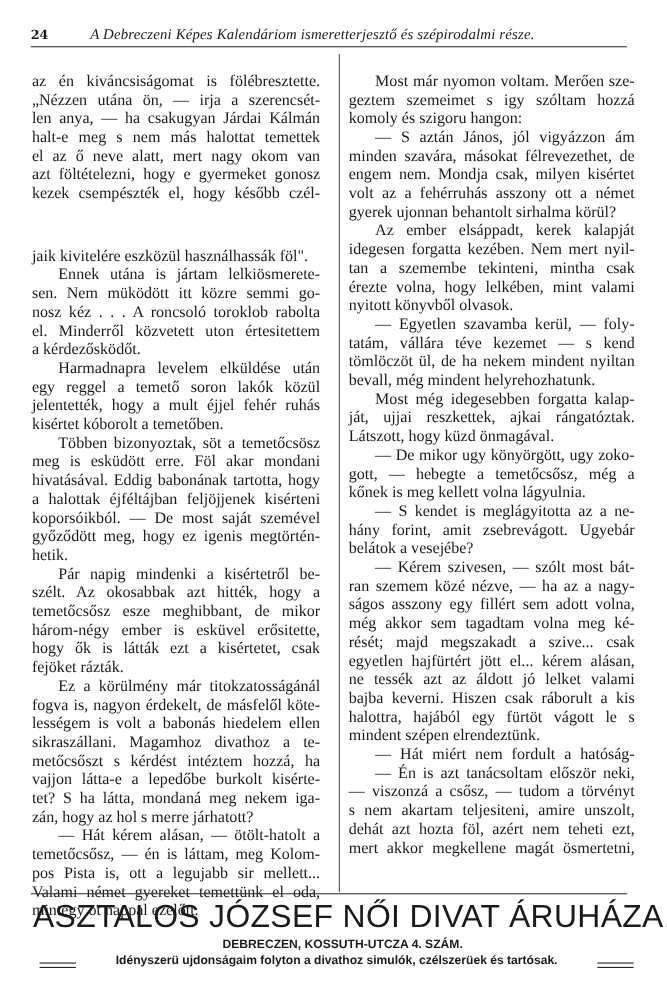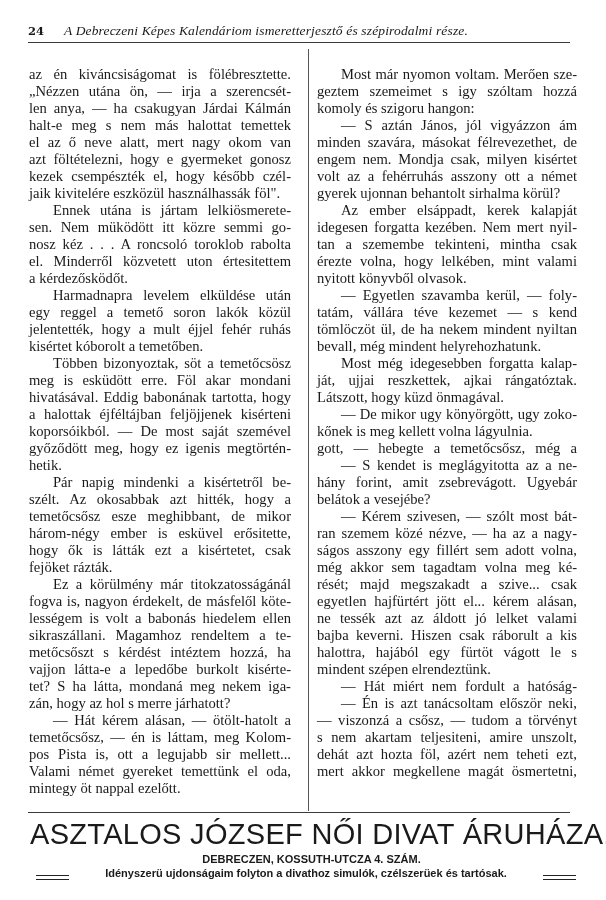--- a/index.html
+++ b/index.html
@@ -26,21 +26,21 @@
     }
     .page-number {
       position: absolute;
       left: 0;
       top: 0;
       font-weight: bold;
       font-family: "DejaVu Serif", serif;
     }
     .running-title {
       position: absolute;
-      left: 36px;
+      left: 54px;
       top: 0;
       font-style: italic;
       font-family: "Liberation Serif", serif;
       font-size: 13.5px;
       letter-spacing: 0.15px;
       white-space: nowrap;
     }
     .header-rule {
       position: absolute;
       left: 28px;
@@ -148,21 +148,21 @@
 <div class="header-rule"></div>
 
 <div class="column column-left" id="col-left">
     <span class="line" style="white-space: nowrap; word-spacing: 7.85547px;">az én kiváncsiságomat is fölébresztette.</span>
     <span class="line" style="white-space: nowrap; word-spacing: 5.78385px;">„Nézzen utána ön, — irja a szerencsét-</span>
     <span class="line" style="white-space: nowrap; word-spacing: 3.34375px;">len anya, — ha csakugyan Járdai Kálmán</span>
     <span class="line" style="white-space: nowrap; word-spacing: 5.57292px;">halt-e meg s nem más halottat temettek</span>
     <span class="line" style="white-space: nowrap; word-spacing: 4.53516px;">el az ő neve alatt, mert nagy okom van</span>
     <span class="line" style="white-space: nowrap; word-spacing: 3.77188px;">azt föltételezni, hogy e gyermeket gonosz</span>
     <span class="line" style="white-space: nowrap; word-spacing: 4.58437px;">kezek csempészték el, hogy később czél-</span>
-    <span class="line last" style="white-space: nowrap;">jaik kivitelére eszközül használhassák föl".</span>
+    <span class="line last" style="white-space: nowrap; margin-top: 40px;">jaik kivitelére eszközül használhassák föl".</span>
     <span class="line indent" style="white-space: nowrap; word-spacing: 6.00781px;">Ennek utána is jártam lelkiösmerete-</span>
     <span class="line" style="white-space: nowrap; word-spacing: 4.95833px;">sen. Nem müködött itt közre semmi go-</span>
     <span class="line" style="white-space: nowrap; word-spacing: 3.21289px;">nosz kéz . . . A roncsoló toroklob rabolta</span>
     <span class="line" style="white-space: nowrap; word-spacing: 6.63672px;">el. Minderről közvetett uton értesitettem</span>
     <span class="line last" style="white-space: nowrap;">a kérdezősködőt.</span>
     <span class="line indent" style="white-space: nowrap; word-spacing: 7.06771px;">Harmadnapra levelem elküldése után</span>
     <span class="line" style="white-space: nowrap; word-spacing: 6.51823px;">egy reggel a temető soron lakók közül</span>
     <span class="line" style="white-space: nowrap; word-spacing: 4.42448px;">jelentették, hogy a mult éjjel fehér ruhás</span>
     <span class="line last" style="white-space: nowrap;">kisértet kóborolt a temetőben.</span>
     <span class="line indent" style="white-space: nowrap; word-spacing: 2.25391px;">Többen bizonyoztak, söt a temetőcsösz</span>
@@ -174,21 +174,21 @@
     <span class="line last" style="white-space: nowrap;">hetik.</span>
     <span class="line indent" style="white-space: nowrap; word-spacing: 5.69375px;">Pár napig mindenki a kisértetről be-</span>
     <span class="line" style="white-space: nowrap; word-spacing: 6.92188px;">szélt. Az okosabbak azt hitték, hogy a</span>
     <span class="line" style="white-space: nowrap; word-spacing: 7.44531px;">temetőcsősz esze meghibbant, de mikor</span>
     <span class="line" style="white-space: nowrap; word-spacing: 7.24609px;">három-négy ember is esküvel erősitette,</span>
     <span class="line" style="white-space: nowrap; word-spacing: 6.28125px;">hogy ők is látták ezt a kisértetet, csak</span>
     <span class="line last" style="white-space: nowrap;">fejöket rázták.</span>
     <span class="line indent" style="white-space: nowrap; word-spacing: 3.77734px;">Ez a körülmény már titokzatosságánál</span>
     <span class="line" style="white-space: nowrap; word-spacing: 0.979167px;">fogva is, nagyon érdekelt, de másfelől köte-</span>
     <span class="line" style="white-space: nowrap; word-spacing: 3.00521px;">lességem is volt a babonás hiedelem ellen</span>
-    <span class="line" style="white-space: nowrap; word-spacing: 6.23438px;">sikraszállani. Magamhoz rendeltem a te-</span>
+    <span class="line" style="white-space: nowrap; word-spacing: 6.23438px;">sikraszállani. Magamhoz divathoz a te-</span>
     <span class="line" style="white-space: nowrap; word-spacing: 5.87812px;">metőcsőszt s kérdést intéztem hozzá, ha</span>
     <span class="line" style="white-space: nowrap; word-spacing: 5.15px;">vajjon látta-e a lepedőbe burkolt kisérte-</span>
     <span class="line" style="white-space: nowrap; word-spacing: 3.50223px;">tet? S ha látta, mondaná meg nekem iga-</span>
     <span class="line last" style="white-space: nowrap;">zán, hogy az hol s merre járhatott?</span>
     <span class="line indent" style="white-space: nowrap; word-spacing: 2.98958px;">— Hát kérem alásan, — ötölt-hatolt a</span>
     <span class="line" style="white-space: nowrap; word-spacing: 2.73177px;">temetőcsősz, — én is láttam, meg Kolom-</span>
     <span class="line" style="white-space: nowrap; word-spacing: 5.17411px;">pos Pista is, ott a legujabb sir mellett...</span>
     <span class="line" style="white-space: nowrap; word-spacing: 4.58125px;">Valami német gyereket temettünk el oda,</span>
     <span class="line last" style="white-space: nowrap;">mintegy öt nappal ezelőtt.</span>
   </div>
@@ -208,22 +208,22 @@
     <span class="line" style="white-space: nowrap; word-spacing: 4.42188px;">érezte volna, hogy lelkében, mint valami</span>
     <span class="line last" style="white-space: nowrap;">nyitott könyvből olvasok.</span>
     <span class="line indent" style="white-space: nowrap; word-spacing: 3.43125px;">— Egyetlen szavamba kerül, — foly-</span>
     <span class="line" style="white-space: nowrap; word-spacing: 6.79688px;">tatám, vállára téve kezemet — s kend</span>
     <span class="line" style="white-space: nowrap; word-spacing: 1.65625px;">tömlöczöt ül, de ha nekem mindent nyiltan</span>
     <span class="line last" style="white-space: nowrap;">bevall, még mindent helyrehozhatunk.</span>
     <span class="line indent" style="white-space: nowrap; word-spacing: 3.14062px;">Most még idegesebben forgatta kalap-</span>
     <span class="line" style="white-space: nowrap; word-spacing: 9.58594px;">ját, ujjai reszkettek, ajkai rángatóztak.</span>
     <span class="line last" style="white-space: nowrap;">Látszott, hogy küzd önmagával.</span>
     <span class="line indent" style="white-space: nowrap; word-spacing: 0.53125px;">— De mikor ugy könyörgött, ugy zoko-</span>
+    <span class="line" style="white-space: nowrap; word-spacing: 6.45573px;">gott, — hebegte a temetőcsősz, még a</span>
     <span class="line last" style="white-space: nowrap;">kőnek is meg kellett volna lágyulnia.</span>
-    <span class="line" style="white-space: nowrap; word-spacing: 6.45573px;">gott, — hebegte a temetőcsősz, még a</span>
     <span class="line indent" style="white-space: nowrap; word-spacing: 2.97098px;">— S kendet is meglágyitotta az a ne-</span>
     <span class="line" style="white-space: nowrap; word-spacing: 6.84766px;">hány forint, amit zsebrevágott. Ugyebár</span>
     <span class="line last" style="white-space: nowrap;">belátok a vesejébe?</span>
     <span class="line indent" style="white-space: nowrap; word-spacing: 2.2474px;">— Kérem szivesen, — szólt most bát-</span>
     <span class="line" style="white-space: nowrap; word-spacing: 2.26367px;">ran szemem közé nézve, — ha az a nagy-</span>
     <span class="line" style="white-space: nowrap; word-spacing: 2.86979px;">ságos asszony egy fillért sem adott volna,</span>
     <span class="line" style="white-space: nowrap; word-spacing: 4.42969px;">még akkor sem tagadtam volna meg ké-</span>
     <span class="line" style="white-space: nowrap; word-spacing: 7.74688px;">rését; majd megszakadt a szive... csak</span>
     <span class="line" style="white-space: nowrap; word-spacing: 4.10313px;">egyetlen hajfürtért jött el... kérem alásan,</span>
     <span class="line" style="white-space: nowrap; word-spacing: 5.47545px;">ne tessék azt az áldott jó lelket valami</span>

